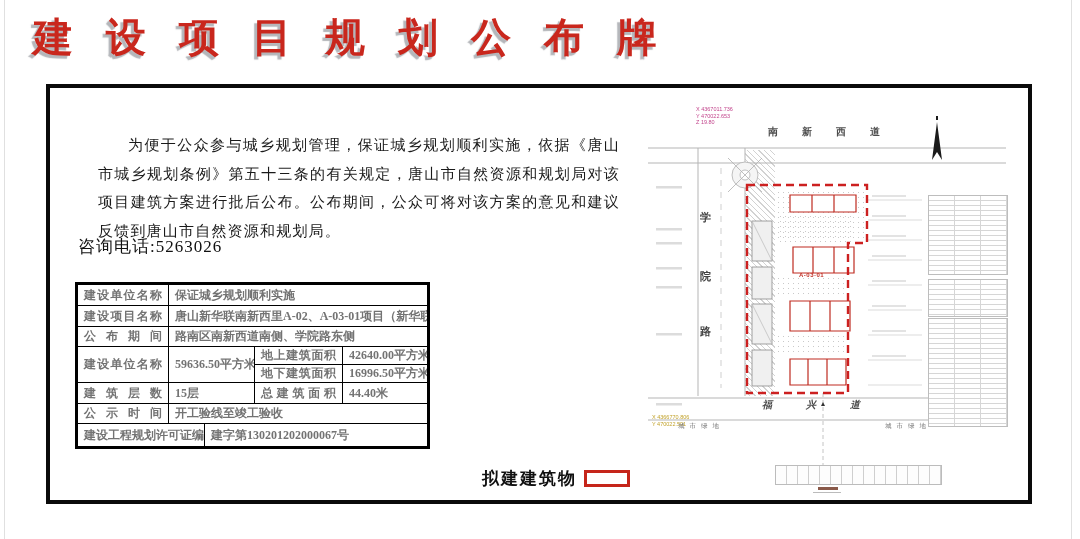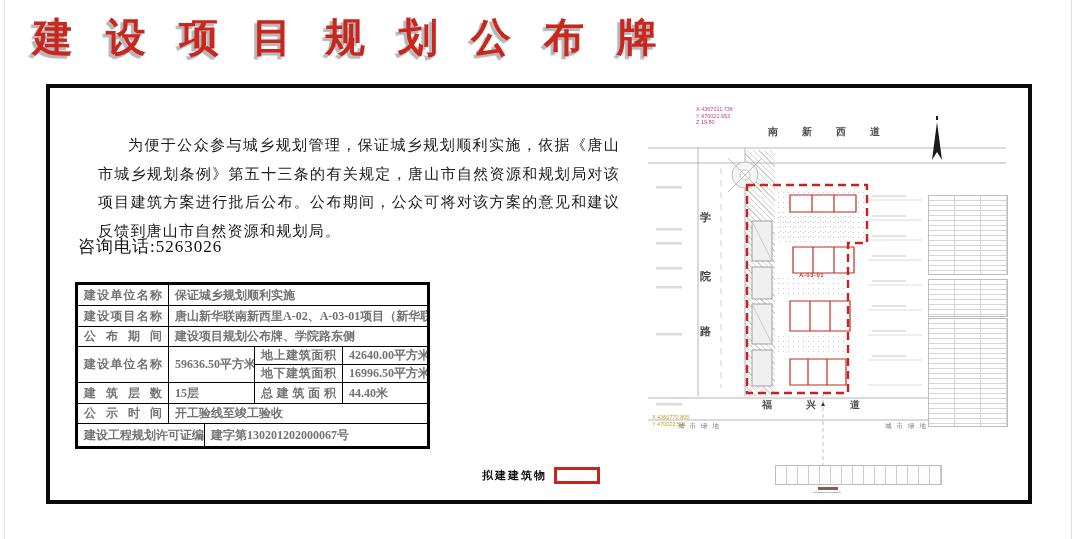--- a/index.html
+++ b/index.html
@@ -26,33 +26,33 @@
   table.info td{border:1.5px solid #000;font-size:12px;font-weight:bold;
          white-space:nowrap;overflow:hidden;padding:0 6px;color:#737373;}
   td.lbl{text-align:justify;text-align-last:justify;padding:0 10px;}
   td.lbl-sm{text-align:justify;text-align-last:justify;padding:0 8px;font-size:11.5px;font-family:Liberation Serif, serif;}
   td.val{padding-left:8px;}
   td.val-sm{font-size:11.5px;padding-left:4px;}
   td.small-val{font-size:10.5px;letter-spacing:0;padding-left:5px;}
   td.lbl-wide{text-align:justify;text-align-last:justify;padding:0 5px;font-size:12px;}
   
   .legend{position:absolute;left:432px;top:379px;display:flex;align-items:center;gap:7px;
-          font-size:11px;font-weight:bold;letter-spacing:2px;}
+          font-size:17px;font-weight:bold;letter-spacing:2px;}
   .legend-box{width:40px;height:11px;border:3px solid #c5251a;background:#fff;}
   
   .map{position:absolute;left:598px;top:0;width:360px;height:356px;
        font-family:"Liberation Sans",sans-serif;}
   .map .stipple{position:absolute;background-image:radial-gradient(#c9c9c9 .8px,transparent .9px);
        background-size:5px 5px;}
   .hatch-strip{position:absolute;left:97px;top:62px;width:30px;height:246px;
        background:repeating-linear-gradient(45deg,transparent 0 3px,#d2d2d2 3px 4px);}
   .map svg{position:absolute;left:0;top:0;}
   .maplabel{position:absolute;color:#555;}
   .road-n{left:120px;top:37px;font-size:10px;letter-spacing:24px;color:#4d4d4d;font-weight:bold;}
-  .road-s{left:114px;top:310px;font-size:10px;letter-spacing:34px;color:#4d4d4d;font-weight:bold;}
+  .road-s{left:114px;top:310px;font-size:10px;letter-spacing:34px;color:#4d4d4d;font-weight:bold;font-style:italic;}
   .road-w{left:52px;font-size:11px;color:#444;font-weight:bold;}
   .coord-top{left:48px;top:18px;font-size:5.5px;line-height:6.5px;color:#c2458c;white-space:pre;}
   .coord-bot{left:4px;top:326px;font-size:5.5px;line-height:6.5px;color:#c2a22a;white-space:pre;}
   .site-label{left:151px;top:184px;font-size:6px;color:#c03026;font-weight:bold;letter-spacing:.5px;}
   .green{font-size:6.5px;letter-spacing:5px;color:#777;}
   .mini-table{position:absolute;left:280px;width:78px;border:1px solid #bdbdbd;background-color:#fff;
        background-image:
          repeating-linear-gradient(90deg,transparent 0 25px,#d6d6d6 25px 26px),
          repeating-linear-gradient(180deg,transparent 0 4.2px,#d6d6d6 4.2px 5px);}
   .strip{position:absolute;left:127px;top:377px;width:165px;height:18px;border:1px solid #bcbcbc;
@@ -89,21 +89,21 @@
           <tr style="height:22px">
         <td class="lbl">建设单位名称</td>
         <td class="val" colspan="4">保证城乡规划顺利实施</td>
       </tr>
       <tr style="height:21px">
         <td class="lbl">建设项目名称</td>
         <td class="val small-val" colspan="4">唐山新华联南新西里A-02、A-03-01项目（新华联国花园A地块）</td>
       </tr>
       <tr style="height:20px">
         <td class="lbl">公布期间</td>
-        <td class="val" colspan="4">建设项目规划公布牌、学院路东侧</td>
+        <td class="val" colspan="4">路南区南新西道南侧、学院路东侧</td>
       </tr>
       <tr style="height:15px">
         <td class="lbl" rowspan="2">建设单位名称</td>
         <td class="val" rowspan="2" colspan="2">59636.50平方米</td>
         <td class="lbl-sm">地上建筑面积</td>
         <td class="val-sm">42640.00平方米</td>
       </tr>
       <tr style="height:15px">
         <td class="lbl-sm">地下建筑面积</td>
         <td class="val-sm">16996.50平方米</td>

